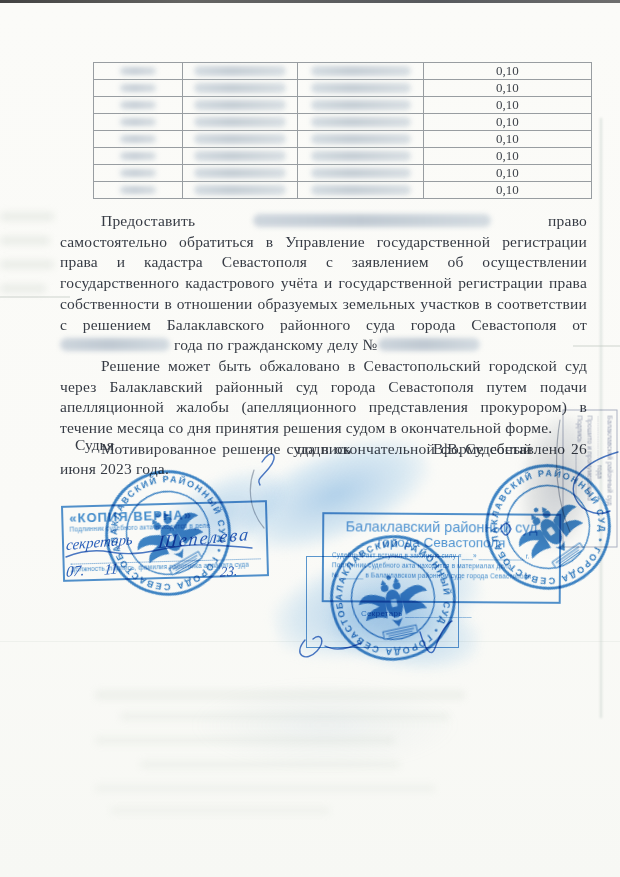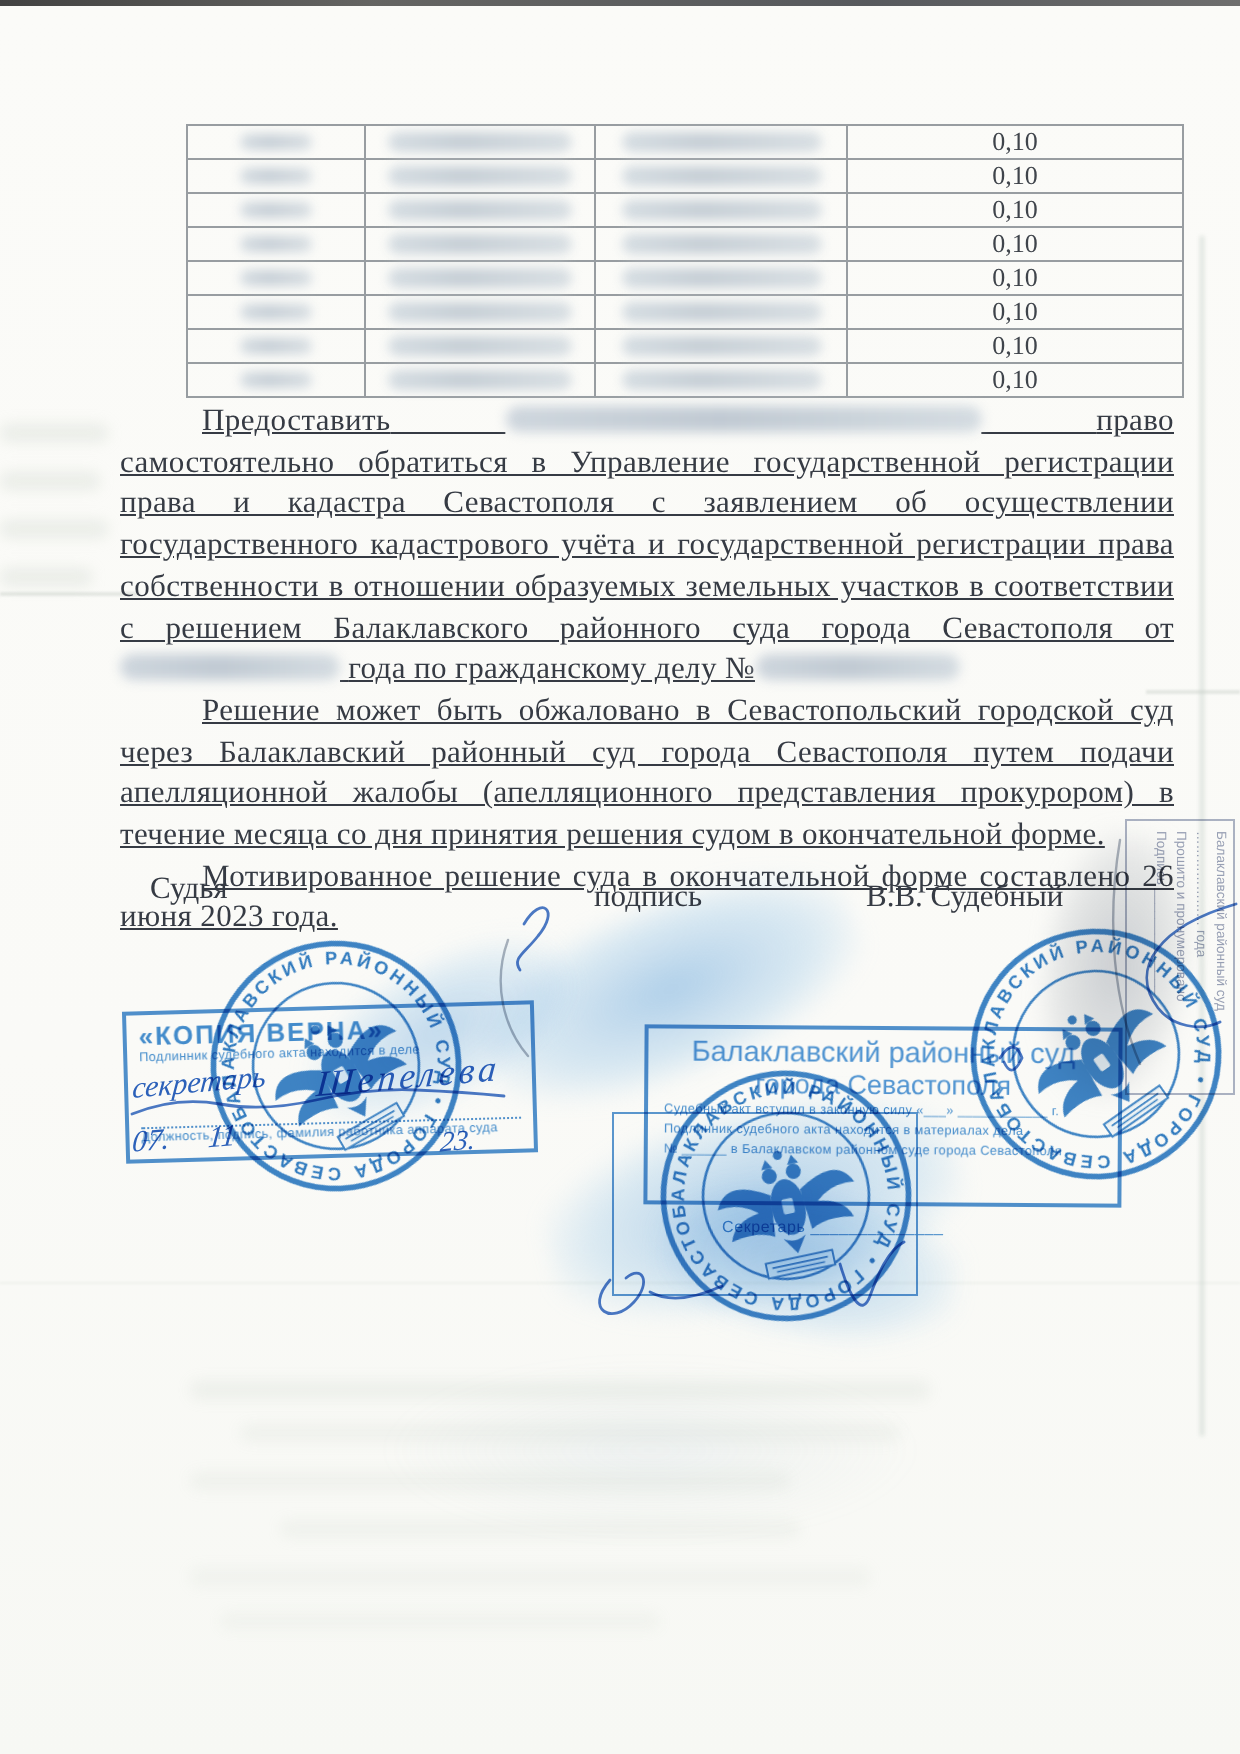--- a/index.html
+++ b/index.html
@@ -21,21 +21,21 @@
   table.results td.c0{width:89px;}  table.results td.c1{width:115px;}
   table.results td.c2{width:125px;} table.results td.c3{width:170px;}
   table.results td.val{text-align:center;font:13px "Liberation Serif",serif;color:#3f444b;}
   .redact{margin:2px auto;border-radius:6px;filter:blur(2.6px);
           background:linear-gradient(90deg,#d3dbe1,#c3ccd4 40%,#d6dde2);opacity:.95;}
   .redact.rc0{width:36px;height:8px;}
   .redact.rc1{width:92px;height:10px;}
   .redact.rc2{width:100px;height:10px;}
 
   
-  .text-block{position:absolute;left:60px;top:201px;width:527px;color:#363b44;text-decoration:underline;}
+  .text-block{position:absolute;left:60px;top:211px;width:527px;color:#363b44;}
   .text-block p{margin:0;text-indent:41px;text-align:justify;
                 font:15.5px/20.7px "Liberation Serif",serif;letter-spacing:.2px;}
   .redact-inline{display:inline-block;height:13px;border-radius:7px;vertical-align:-1px;
                  filter:blur(2.8px);opacity:.95;
                  background:linear-gradient(90deg,#ccd4dc,#bdc7d1 45%,#d2dae0);}
   .sig-row span{position:absolute;font:15.5px "Liberation Serif",serif;color:#363b44;white-space:nowrap;}
 
   
   .ink{mix-blend-mode:multiply;}
   .round-stamp{position:absolute;width:132px;height:132px;opacity:.92;filter:blur(.3px);}

